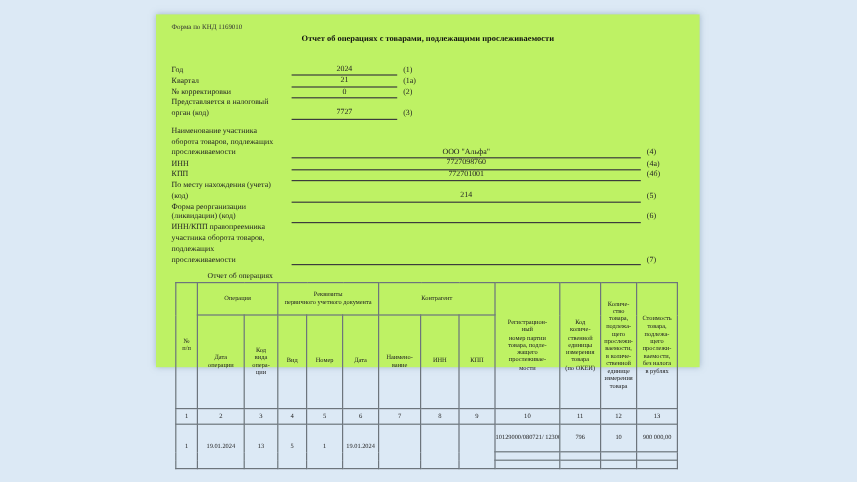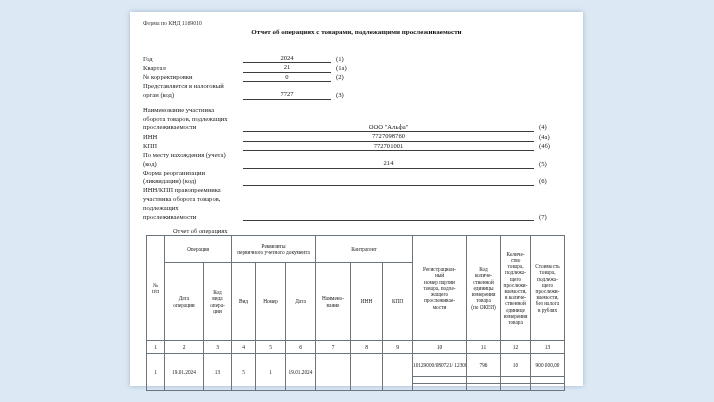--- a/index.html
+++ b/index.html
@@ -2,22 +2,22 @@
 <html><head>
 <meta charset="utf-8">
 <style>
   html,body { margin:0; padding:0; }
   .canvas {
     position:relative; width:714px; height:402px;
     background:#dce9f5; overflow:hidden;
     font-family:"Liberation Serif", serif; color:#222;
   }
   .page {
-    position:absolute; left:130px; top:12px; width:453px; height:374px;
-    background:#ffffff; box-shadow:0 0 5px rgba(110,135,165,.5);
+    position:absolute; left:130px; top:12px; width:453px; height:294px;
+    background:#bef264; box-shadow:0 0 5px rgba(110,135,165,.5);
   }
   .form-code { position:absolute; top:8px; left:13px; font-size:5.8px; color:#333; }
   .doc-title { position:absolute; top:16px; left:0; right:0; text-align:center;
     font-weight:bold; font-size:7px; color:#111; }
 
   .fields { position:absolute; top:42px; left:13px; width:430px; }
   .frow { display:flex; align-items:flex-end; }
   .flabel { width:100px; font-size:6.6px; line-height:8.8px; white-space:pre-line; }
   .uline { border-bottom:0.8px solid #3c3c3c; text-align:center;
     font-size:6.6px; line-height:8.4px; min-height:8.4px; }

